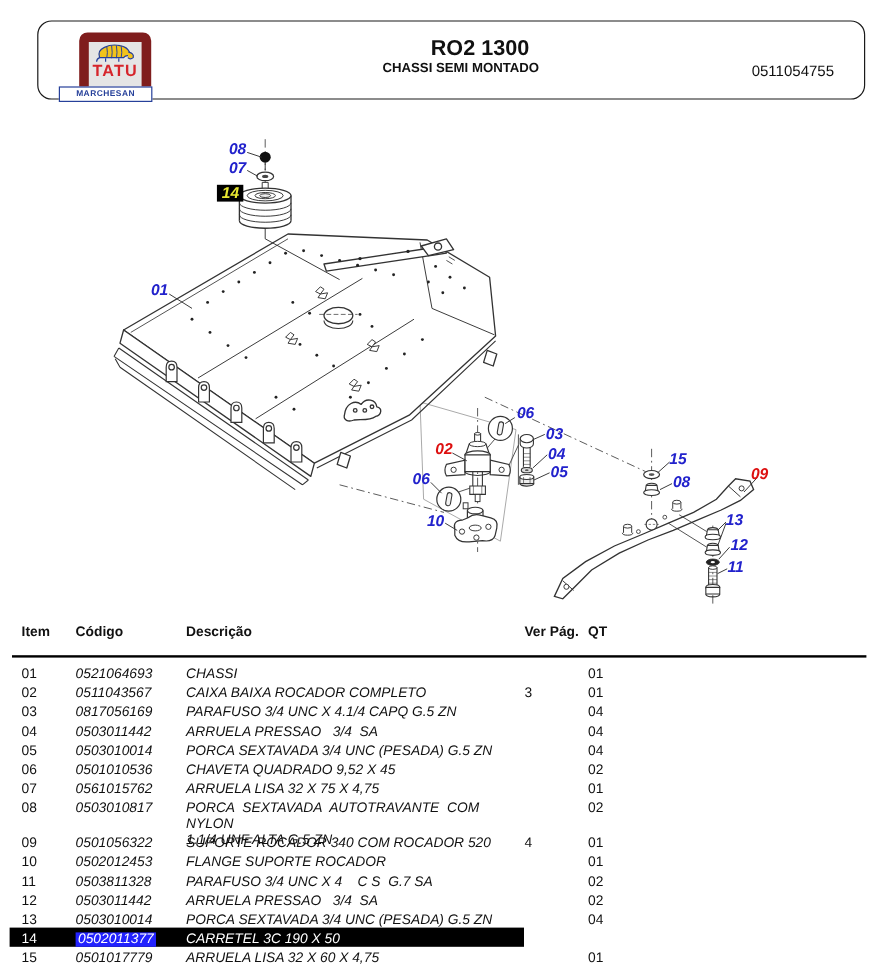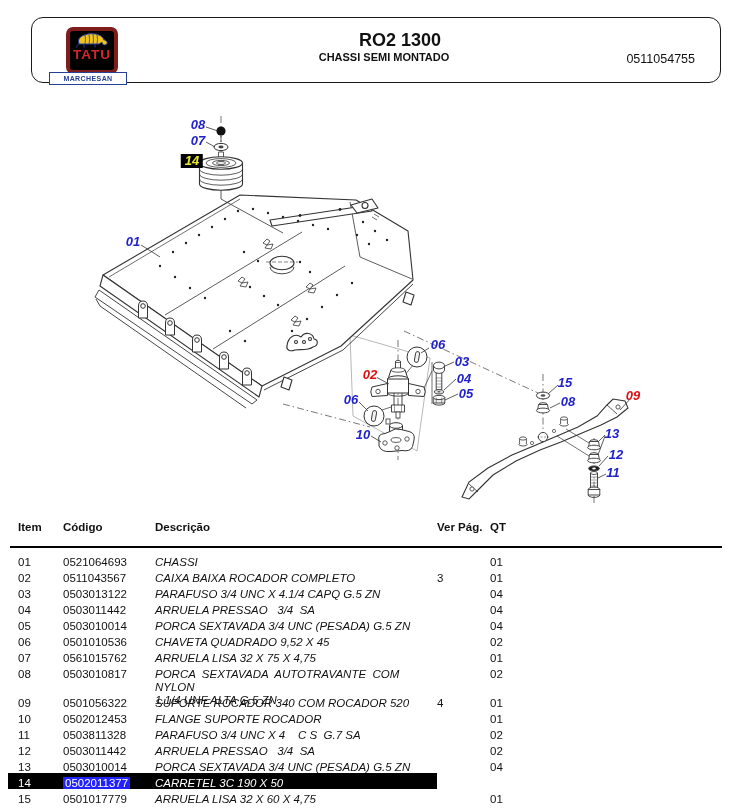--- a/index.html
+++ b/index.html
@@ -2,22 +2,22 @@
 <html><head>
 <meta charset="utf-8">
 <style>
   html,body{margin:0;padding:0;background:#fff;}
   .page{position:relative;width:735px;height:812px;background:#fff;overflow:hidden;
         font-family:"Liberation Sans",sans-serif;color:#111;}
   
   .header-box{position:absolute;left:31px;top:17px;width:688px;height:64px;
               border:1.6px solid #1a1a1a;border-radius:12px;}
   .logo{position:absolute;left:17px;top:8px;width:66px;height:62px;}
-  .logo-box{position:absolute;left:17px;top:1px;width:44px;height:39px;border:4px solid #7f1d1d;
-            border-radius:7px;background:#000000;text-align:center;}
+  .logo-box{position:absolute;left:17px;top:1px;width:44px;height:39px;border:8px solid #7f1d1d;
+            border-radius:7px;background:#e5e5e5;text-align:center;}
   .logo-armadillo{display:block;margin:1px auto 0 auto;}
   .logo-tatu{font-size:13.5px;font-weight:bold;color:#d6252b;letter-spacing:1px;line-height:13px;}
   .logo-marchesan{position:absolute;left:0px;top:46px;width:76px;height:11px;border:1.4px solid #26409a;
             background:#fff;font-size:7px;font-weight:bold;color:#26409a;text-align:center;
             line-height:11px;letter-spacing:.4px;}
   .titles{position:absolute;left:192px;top:0;width:320px;height:64px;text-align:center;}
   .title-model{position:absolute;left:16px;top:12px;width:100%;font-size:18px;font-weight:bold;}
   .title-sub{position:absolute;left:0;top:33px;width:100%;font-size:11px;font-weight:bold;}
   .doc-code{position:absolute;right:25px;top:34px;font-size:12.5px;}
   
@@ -27,21 +27,21 @@
   .callout-red{color:#dd1111;}
   .callout-hl{background:#000;color:#e8e832;padding:0 4px;line-height:14px;}
   
   .ptable{position:absolute;left:0;top:0;width:735px;font-size:11.5px;line-height:13px;}
   .thead{position:absolute;left:0;top:521px;width:735px;height:14px;font-weight:bold;}
   .th{position:absolute;top:0;white-space:nowrap;}
   .th.c0{left:18px;} .th.c1{left:63px;} .th.c2{left:155px;} .th.c3{left:437px;} .th.c4{left:490px;}
   .header-rule{position:absolute;left:10px;top:546px;width:712px;height:2px;background:#000;}
   .trow{position:absolute;left:0;width:735px;}
   .td{position:absolute;top:0;white-space:nowrap;z-index:1;}
-  .td.item{left:18px;} .td.code{left:63px;}
+  .td.item{left:18px;} .td.code{left:63px;font-style:italic;}
   .td.desc{left:155px;width:280px;white-space:pre-wrap;font-style:italic;}
   .td.page{left:437px;} .td.qty{left:490px;}
   .trow.hl::before{content:"";position:absolute;left:8px;top:-4px;width:500px;height:16px;
                    background:#000;z-index:0;}
   .trow.hl .td{color:#fff;}
   .trow.hl .codetxt{background:#2222ff;color:#fff;padding:0 2px;}
 </style>
 </head>
 <body>
 
@@ -369,21 +369,21 @@
         </div>
         <div class="trow" style="top: 572px;">
           <span class="td item">02</span>
           <span class="td code"><span class="codetxt">0511043567</span></span>
           <span class="td desc">CAIXA BAIXA ROCADOR COMPLETO</span>
           <span class="td page">3</span>
           <span class="td qty">01</span>
         </div>
         <div class="trow" style="top: 588px;">
           <span class="td item">03</span>
-          <span class="td code"><span class="codetxt">0503013122</span></span>
+          <span class="td code"><span class="codetxt">0817056169</span></span>
           <span class="td desc">PARAFUSO 3/4 UNC X 4.1/4 CAPQ G.5 ZN</span>
           <span class="td page"></span>
           <span class="td qty">04</span>
         </div>
         <div class="trow" style="top: 604px;">
           <span class="td item">04</span>
           <span class="td code"><span class="codetxt">0503011442</span></span>
           <span class="td desc">ARRUELA PRESSAO   3/4  SA</span>
           <span class="td page"></span>
           <span class="td qty">04</span>

